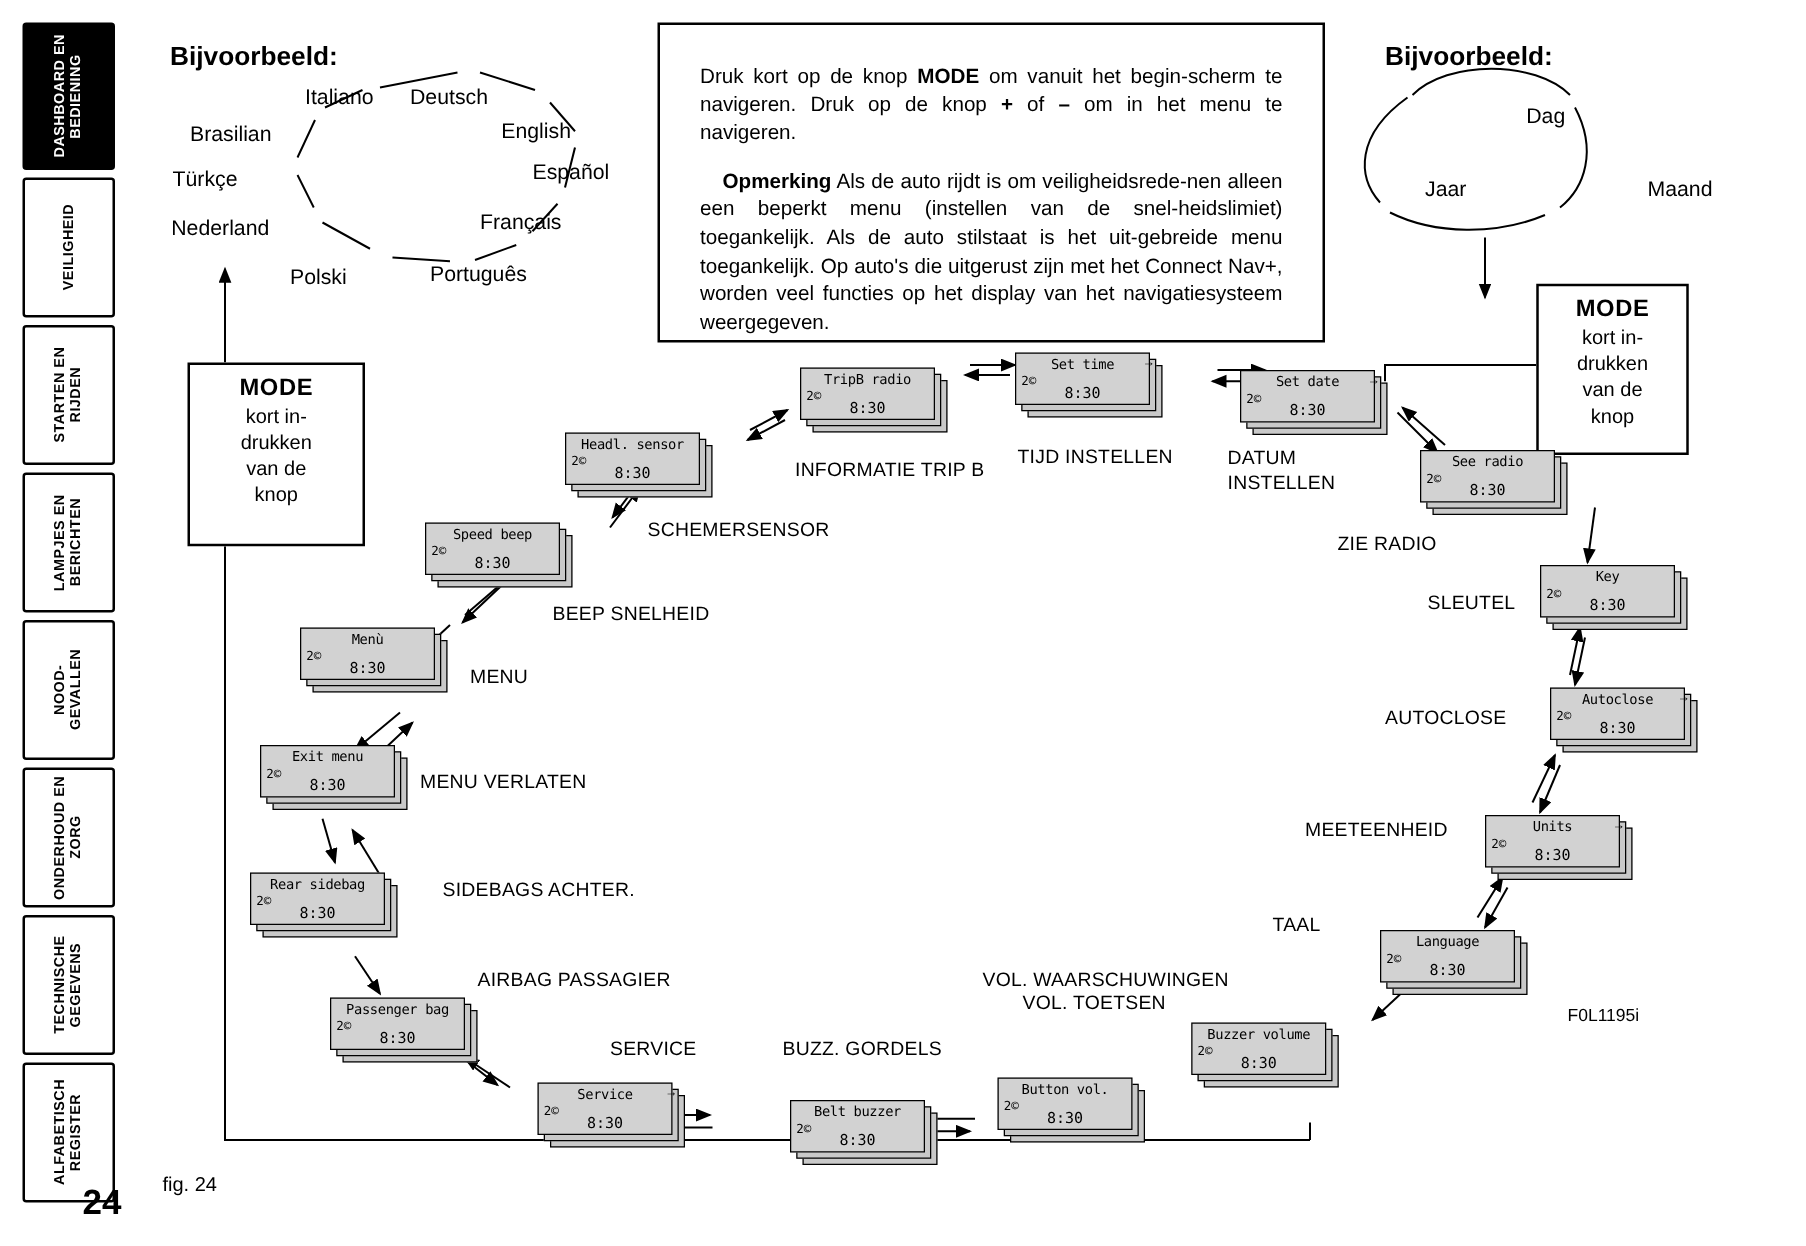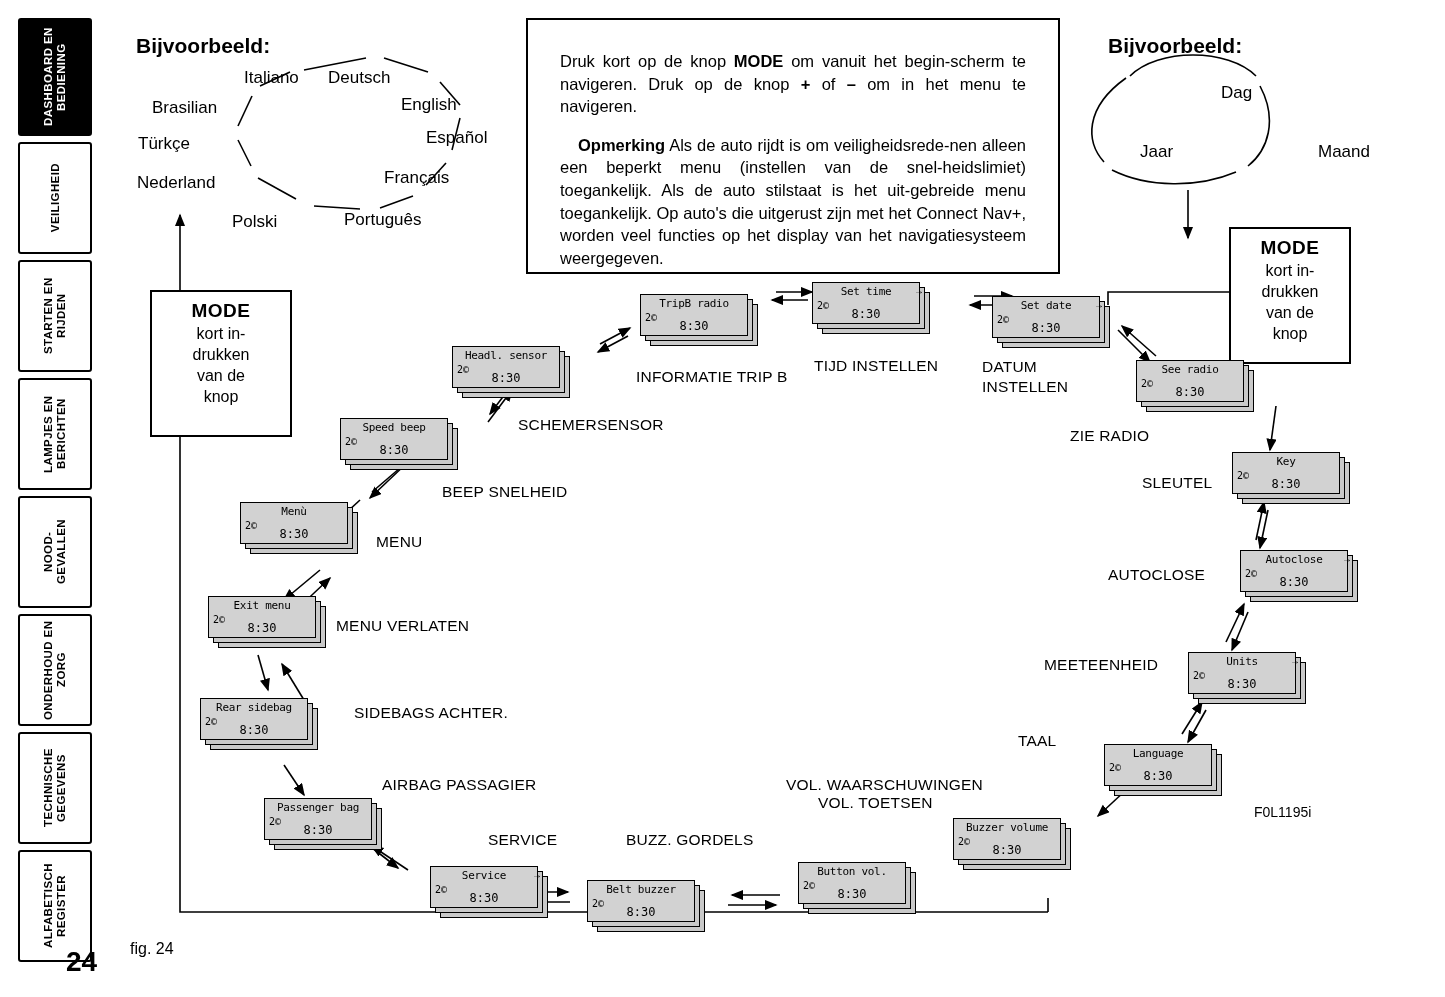--- a/index.html
+++ b/index.html
@@ -346,21 +346,21 @@
     <div class="shadow3"></div>
       <div class="shadow2"></div>
       <div class="face"></div>
     <div class="dtext">Button vol.</div>
     <div class="dicons">2©</div>
     <div class="dtime">8:30</div>
     <div class="darrow"></div>
   </div>
   <div class="cap" style="left:710px; top:794px;">VOL. TOETSEN</div>
 
-  <div class="disp" style="left:479px; top:880px;">
+  <div class="disp" style="left:524px; top:880px;">
     <div class="shadow3"></div>
       <div class="shadow2"></div>
       <div class="face"></div>
     <div class="dtext">Belt buzzer</div>
     <div class="dicons">2©</div>
     <div class="dtime">8:30</div>
     <div class="darrow"></div>
   </div>
   <div class="cap" style="left:518px; top:831px;">BUZZ. GORDELS</div>
 

